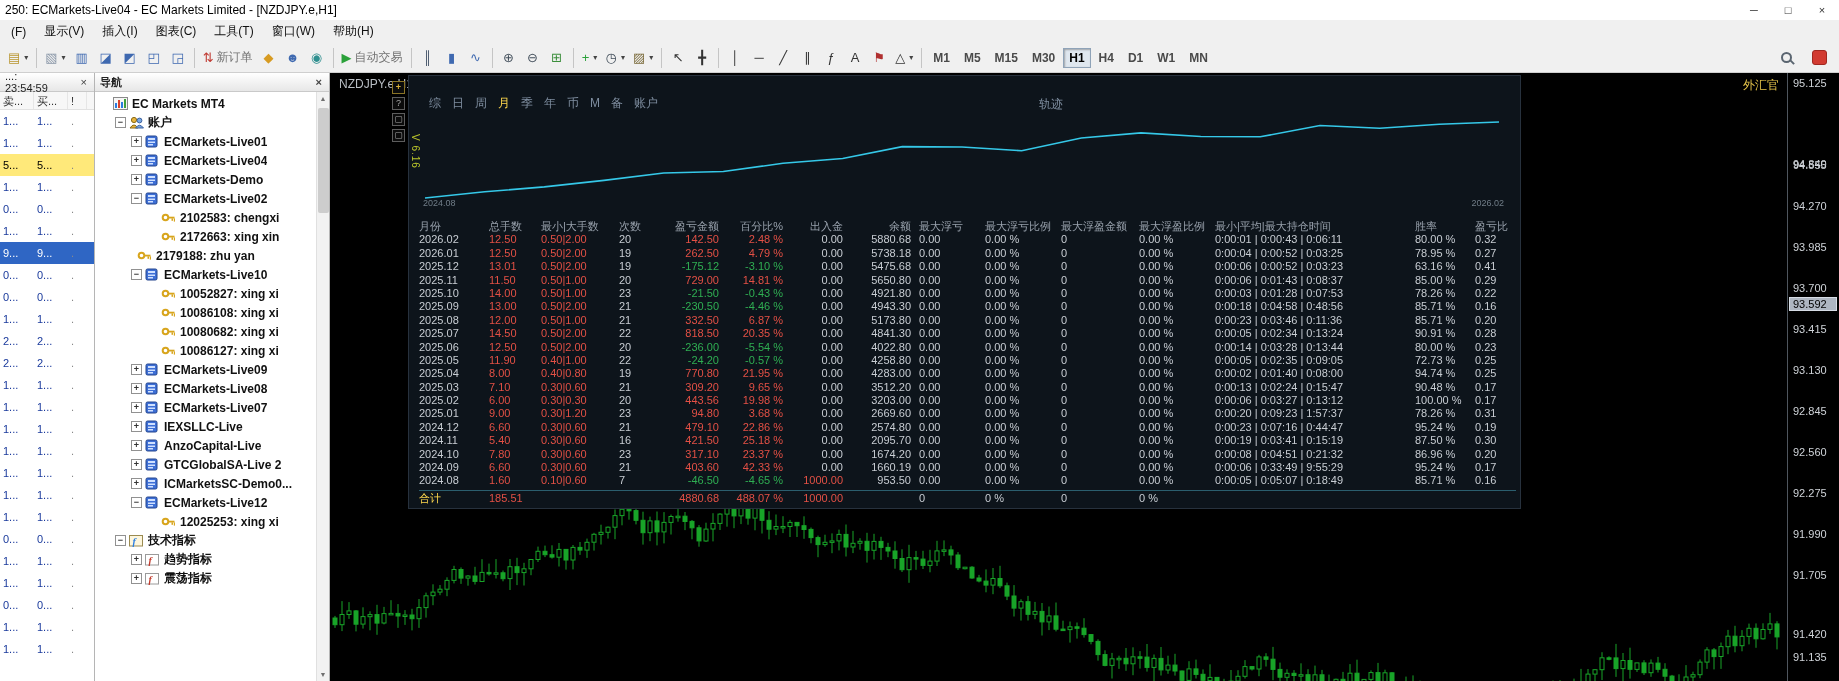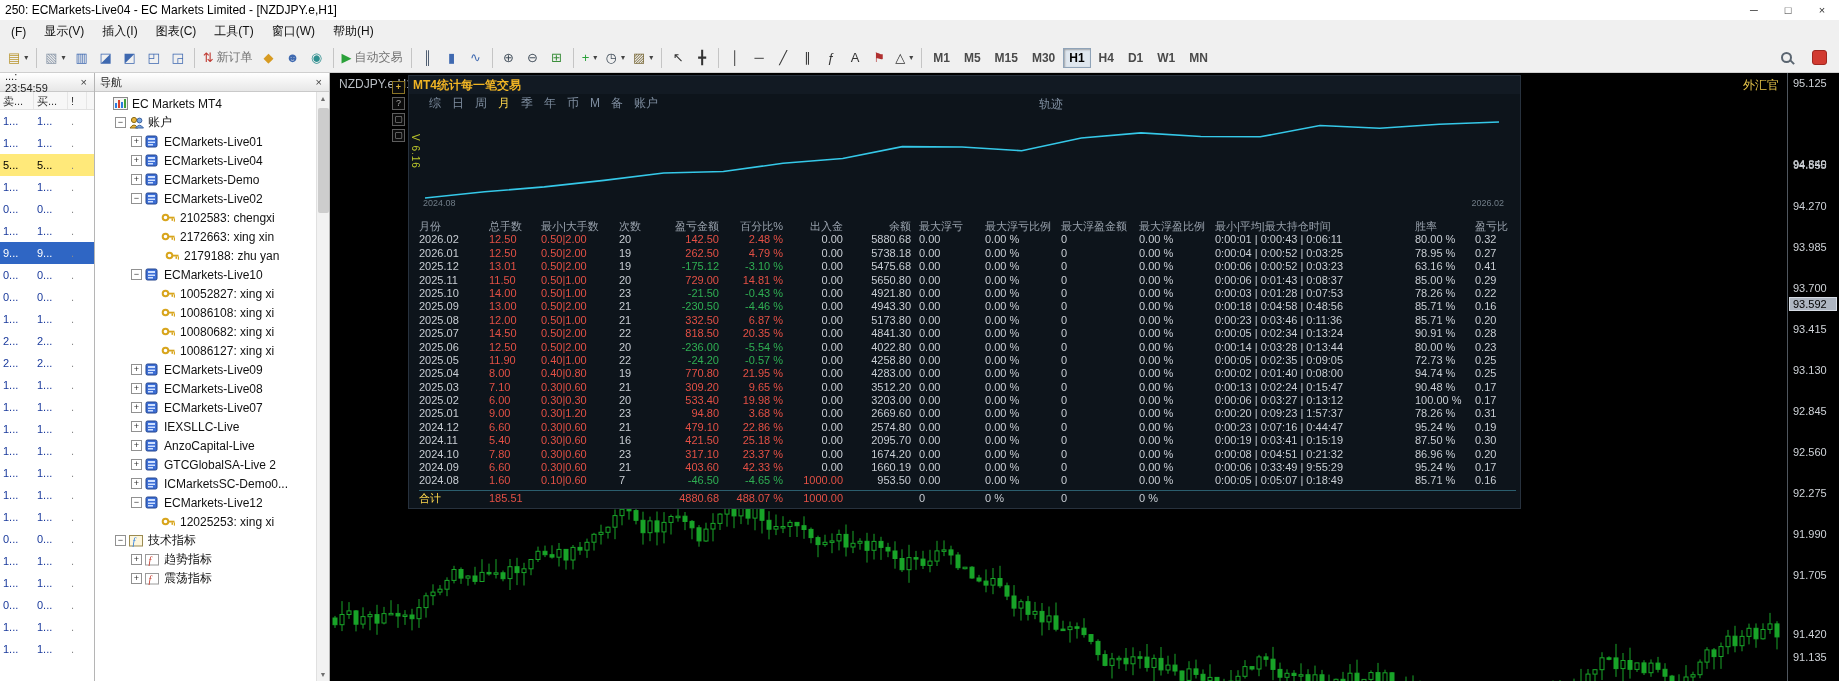--- a/index.html
+++ b/index.html
@@ -41,21 +41,21 @@
   .mw-head { display:flex; height:18px; background:#f7f7f7; border-bottom:1px solid #e2e2e2; font-size:11px; color:#333; align-items:center; flex:none; }
   .mw-hc { padding-left:3px; border-right:1px solid #e6e6e6; height:100%; line-height:18px; overflow:hidden; white-space:nowrap; }
   .mw-body { flex:1; overflow:hidden; background:#fff; }
   .mw-row { display:flex; height:22px; align-items:center; font-size:11px; color:#1a3a9c; }
   .mw-row span { padding-left:3px; overflow:hidden; white-space:nowrap; }
   .mw-row.hl-yellow { background:#ffe97a; color:#000; }
   .mw-row.hl-blue { background:#2f66c4; color:#fff; }
   .mw-flag { color:#888; }
 
   
-  .navigator { width:235px; flex:none; background:#fff; border-right:1px solid #b5b5b5; display:flex; flex-direction:column; position:relative; }
+  .navigator { width:235px; flex:none; background:#fff; border-right:1px solid #b5b5b5; display:flex; flex-direction:column; position:relative;font-weight:bold; }
   .nav-tree { flex:1; overflow:hidden; background:#fff; padding-top:2px; font-size:12px; color:#111; }
   .tree-row { display:flex; align-items:center; height:19px; white-space:nowrap; cursor:default; }
   .expander { flex:none; width:11px; height:11px; border:1px solid #919191; background:#fff; font-size:9px; line-height:9px; text-align:center; color:#333; margin-right:3px; }
   .exp-spacer { flex:none; width:14px; }
   .tree-icon { flex:none; width:16px; height:13px; margin-right:3px; display:inline-flex; align-items:center; }
   .tree-label { overflow:hidden; text-overflow:clip; }
   .nav-scroll { position:absolute; right:0; top:19px; bottom:0; width:13px; background:#f2f2f2; border-left:1px solid #e0e0e0; }
   .ns-up,.ns-down { height:13px; font-size:7px; color:#707070; text-align:center; line-height:13px; }
   .ns-down { position:absolute; bottom:0; width:100%; }
   .ns-thumb { position:absolute; top:16px; left:1px; width:11px; height:105px; background:#cdcdcd; border-radius:2px; }
@@ -482,21 +482,21 @@
             <span class="tree-icon">
               <svg width="15" height="13">
                 <circle cx="4.5" cy="6.5" r="2.8" fill="none" stroke="#d8a51d" stroke-width="2"></circle>
                 <rect x="7.5" y="5.7" width="6" height="1.8" fill="#d8a51d"></rect>
                 <rect x="10.5" y="7.4" width="1.5" height="2.4" fill="#d8a51d"></rect>
                 <rect x="12.8" y="7.4" width="1.2" height="3.2" fill="#d8a51d"></rect>
               </svg>
             </span>
             <span class="tree-label">2172663: xing xin</span>
           </div>
-          <div class="tree-row" style="padding-left: 56px;">
+          <div class="tree-row" style="padding-left: 28px;">
             <span class="exp-spacer"></span>
             <span class="tree-icon">
               <svg width="15" height="13">
                 <circle cx="4.5" cy="6.5" r="2.8" fill="none" stroke="#d8a51d" stroke-width="2"></circle>
                 <rect x="7.5" y="5.7" width="6" height="1.8" fill="#d8a51d"></rect>
                 <rect x="10.5" y="7.4" width="1.5" height="2.4" fill="#d8a51d"></rect>
                 <rect x="12.8" y="7.4" width="1.2" height="3.2" fill="#d8a51d"></rect>
               </svg>
             </span>
             <span class="tree-label">2179188: zhu yan</span>
@@ -1148,23 +1148,20 @@
           <div class="pa-label" style="top: 373px;">92.560</div>
           <div class="pa-label" style="top: 414px;">92.275</div>
           <div class="pa-label" style="top: 455px;">91.990</div>
           <div class="pa-label" style="top: 496px;">91.705</div>
           <div class="pa-label" style="top: 555px;">91.420</div>
           <div class="pa-label" style="top: 578px;">91.135</div>
           <div class="pa-current" style="top: 224px;">93.592</div>
         </div>
 
       <div class="stats-panel">
-        <div class="sp-header">
-          <span class="sp-title">MT4统计每一笔交易</span>
-        </div>
         <div class="sp-tabs" id="sp-tabs">
             <span class="sp-tab">综</span>
             <span class="sp-tab">日</span>
             <span class="sp-tab">周</span>
             <span class="sp-tab active">月</span>
             <span class="sp-tab">季</span>
             <span class="sp-tab">年</span>
             <span class="sp-tab">币</span>
             <span class="sp-tab">M</span>
             <span class="sp-tab">备</span>
@@ -1397,21 +1394,21 @@
               <span class="t-dim">0.00 %</span>
               <span class="t-dim">0:00:13 | 0:02:24 | 0:15:47</span>
               <span class="t-dim">90.48 %</span>
               <span class="t-dim">0.17</span>
             </div>
             <div class="t-row" style="grid-template-columns: 70px 52px 78px 34px 74px 64px 60px 68px 66px 76px 78px 76px 200px 60px 44px;">
               <span class="t-dim">2025.02</span>
               <span class="t-red">6.00</span>
               <span class="t-red">0.30|0.30</span>
               <span class="t-dim">20</span>
-              <span class="a-r t-red">533.40</span>
+              <span class="a-r t-red">443.56</span>
               <span class="a-r t-red">19.98 %</span>
               <span class="a-r t-dim">0.00</span>
               <span class="a-r t-dim">3203.00</span>
               <span class="t-dim">0.00</span>
               <span class="t-dim">0.00 %</span>
               <span class="t-dim">0</span>
               <span class="t-dim">0.00 %</span>
               <span class="t-dim">0:00:06 | 0:03:27 | 0:13:12</span>
               <span class="t-dim">100.00 %</span>
               <span class="t-dim">0.17</span>

